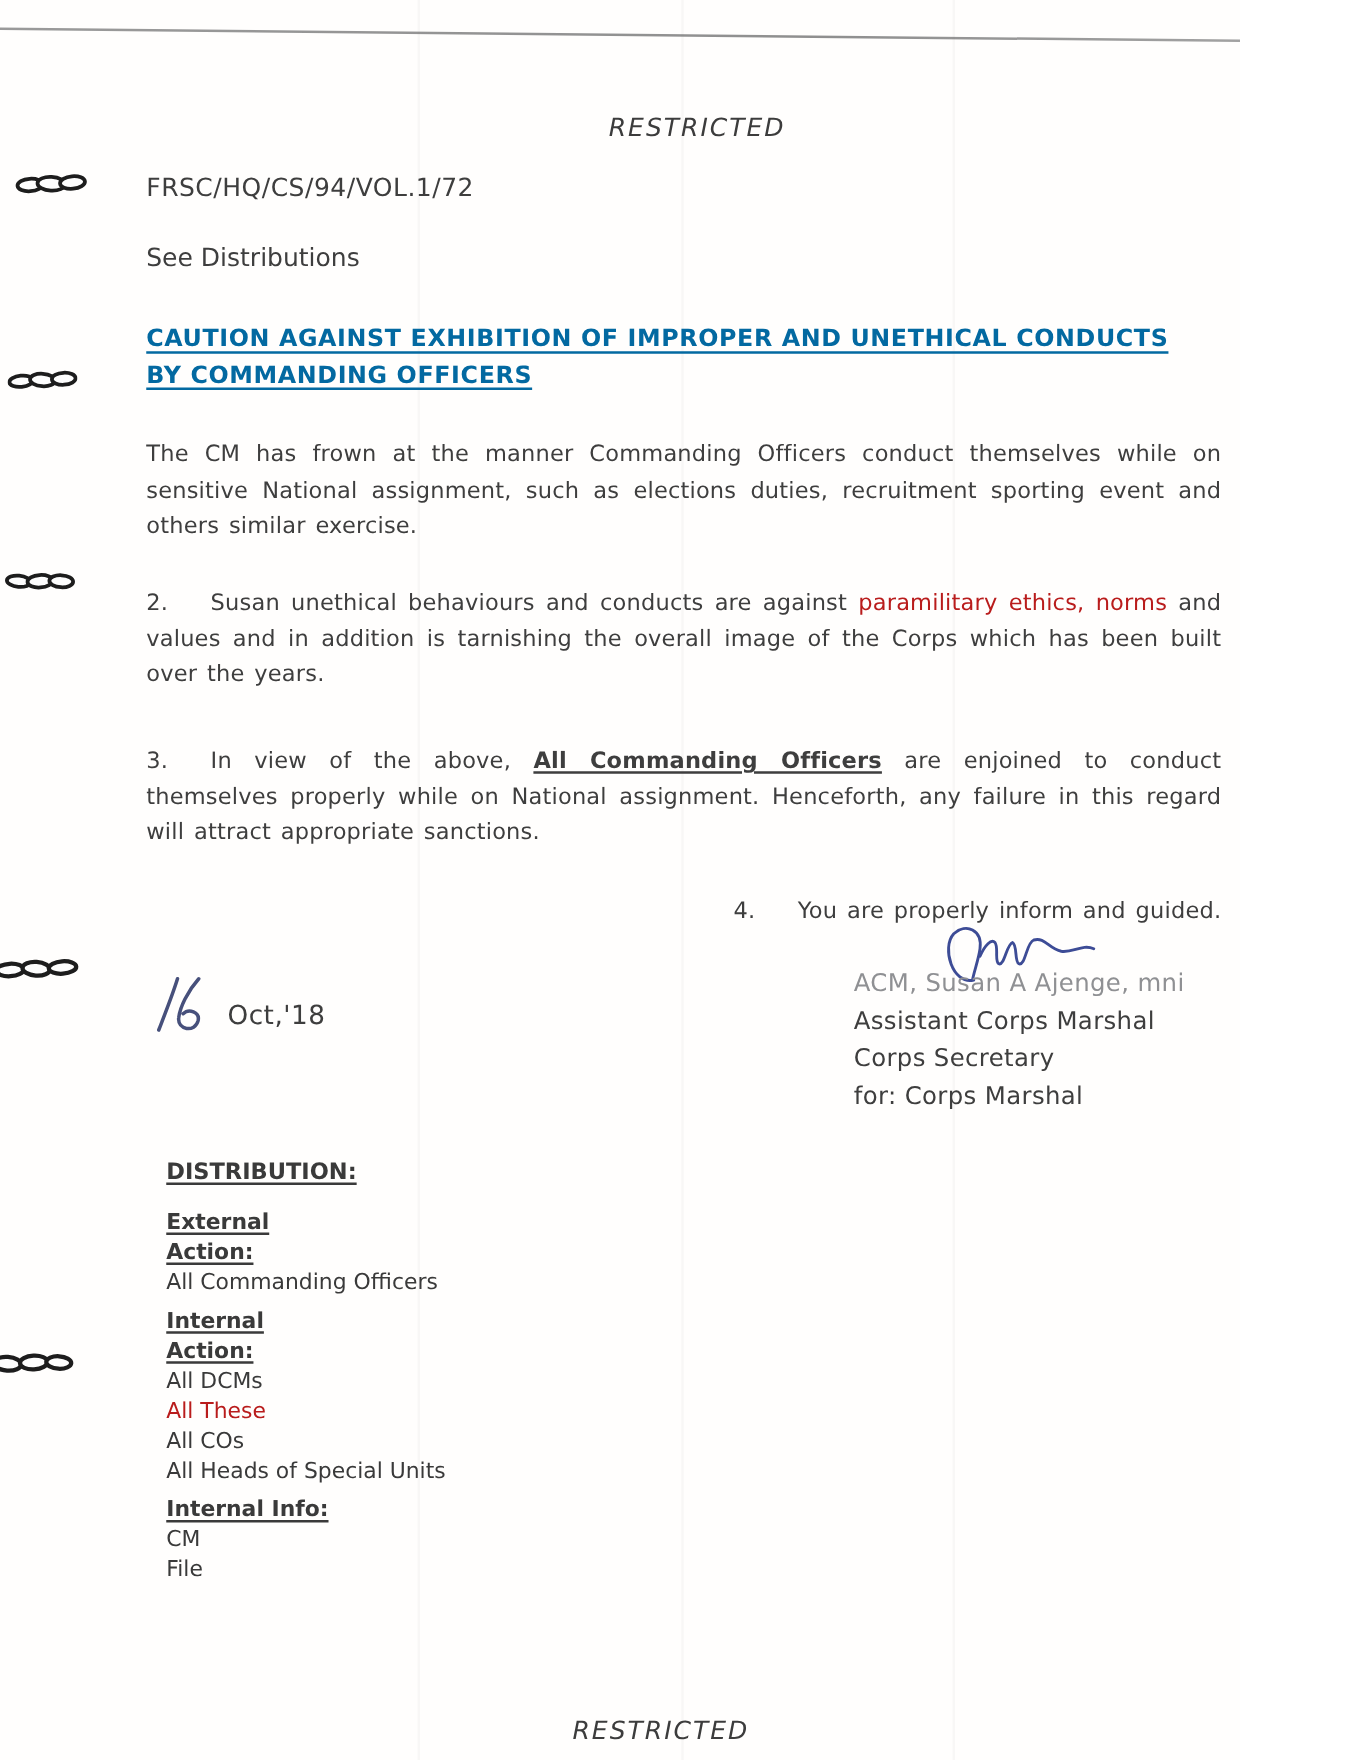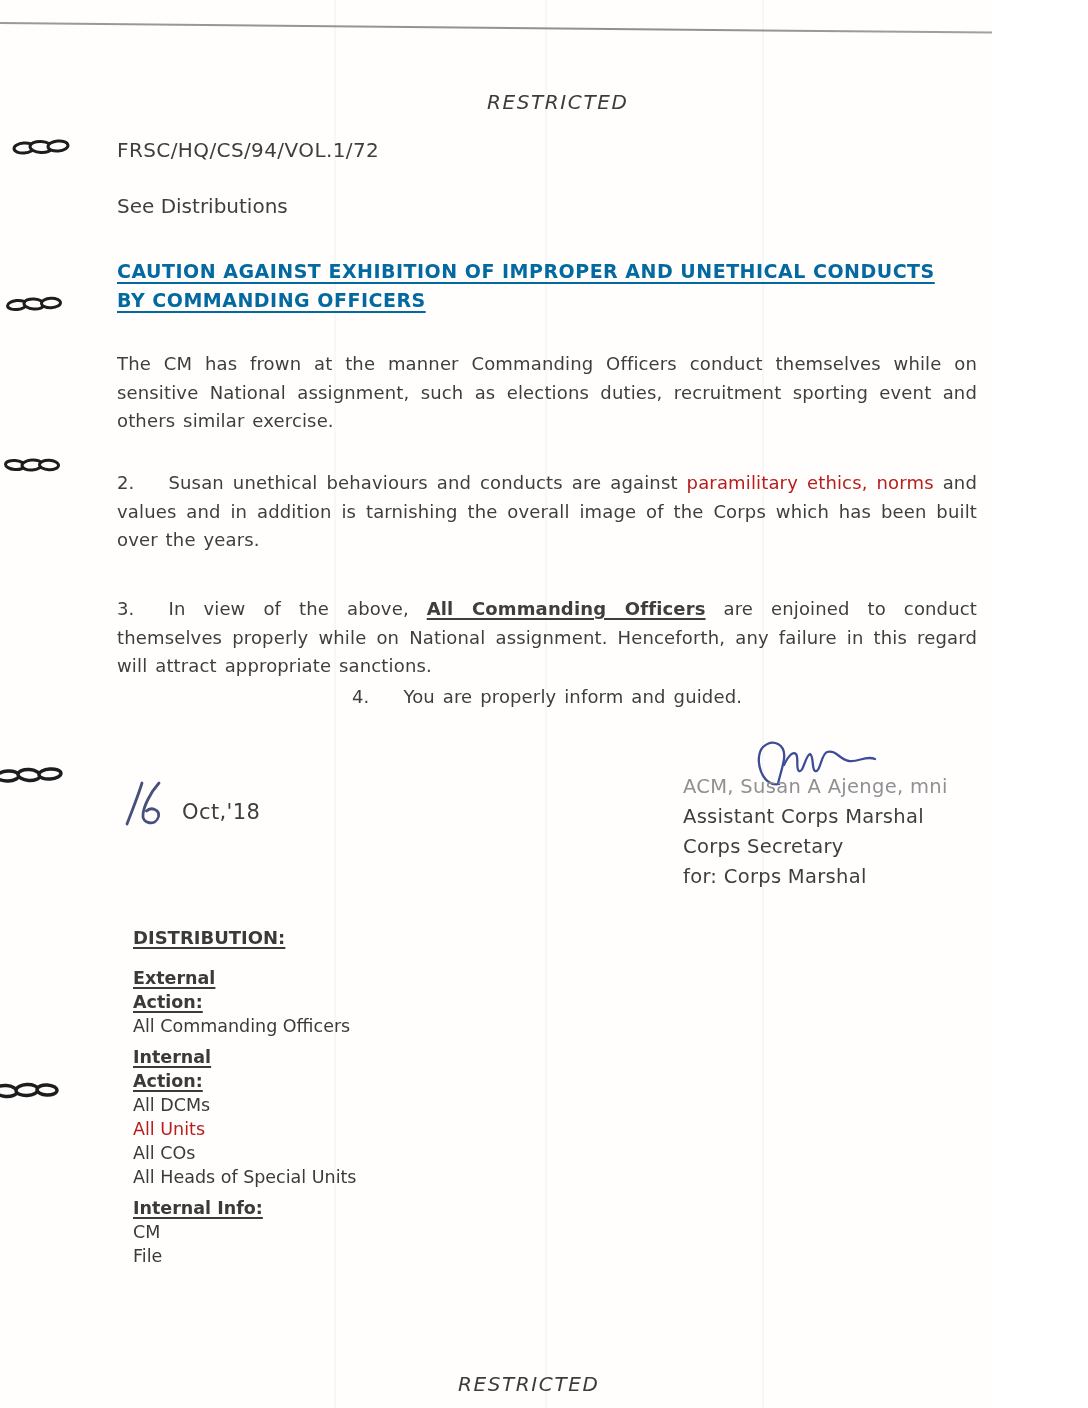--- a/index.html
+++ b/index.html
@@ -39,21 +39,21 @@
   }
   .uline{text-decoration:underline;text-decoration-thickness:2px;text-underline-offset:4px;}
   .para{
     position:absolute;left:117px;width:860px;
     font-size:18px;line-height:28.5px;
     text-align:justify;letter-spacing:0.15px;word-spacing:2px;
   }
   .p1{top:332px;}
   .p2{top:451px;}
   .p3{top:577px;}
-  .p4{top:665px;text-align:center;}
+  .p4{top:697px;text-align:right;}
   .pnum{margin-right:34px;}
   .faded{color:#b91c1c;}
   .emph{font-weight:bold;text-decoration:underline;text-decoration-thickness:2px;text-underline-offset:3px;}
   .datewrap{position:absolute;left:120px;top:778px;height:56px;}
   .hand16{position:absolute;left:0;top:0;}
   .datetext{position:absolute;left:62px;top:22px;font-size:21px;letter-spacing:0.4px;}
   .sigscribble{position:absolute;left:748px;top:738px;}
   .sigblock{position:absolute;left:683px;top:772px;font-size:19.5px;line-height:30px;letter-spacing:0.3px;}
   .signame{color:#8f9093;}
   .dist{position:absolute;left:133px;top:926px;font-size:17.5px;line-height:23px;color:#3a3a3a;}
@@ -154,21 +154,21 @@
   </div>
 
   <div class="dist">
     <span class="lbl head">DISTRIBUTION:</span>
     <div class="gap"><span class="lbl">External</span></div>
     <div><span class="lbl">Action:</span></div>
     <div>All Commanding Officers</div>
     <div class="gap"><span class="lbl">Internal</span></div>
     <div><span class="lbl">Action:</span></div>
     <div>All DCMs</div>
-    <div class="faded">All Units</div>
+    <div class="faded">All These</div>
     <div>All COs</div>
     <div>All Heads of Special Units</div>
     <div class="gap"><span class="lbl">Internal Info:</span></div>
     <div>CM</div>
     <div>File</div>
   </div>
 
 </div>
 
 </body></html>

